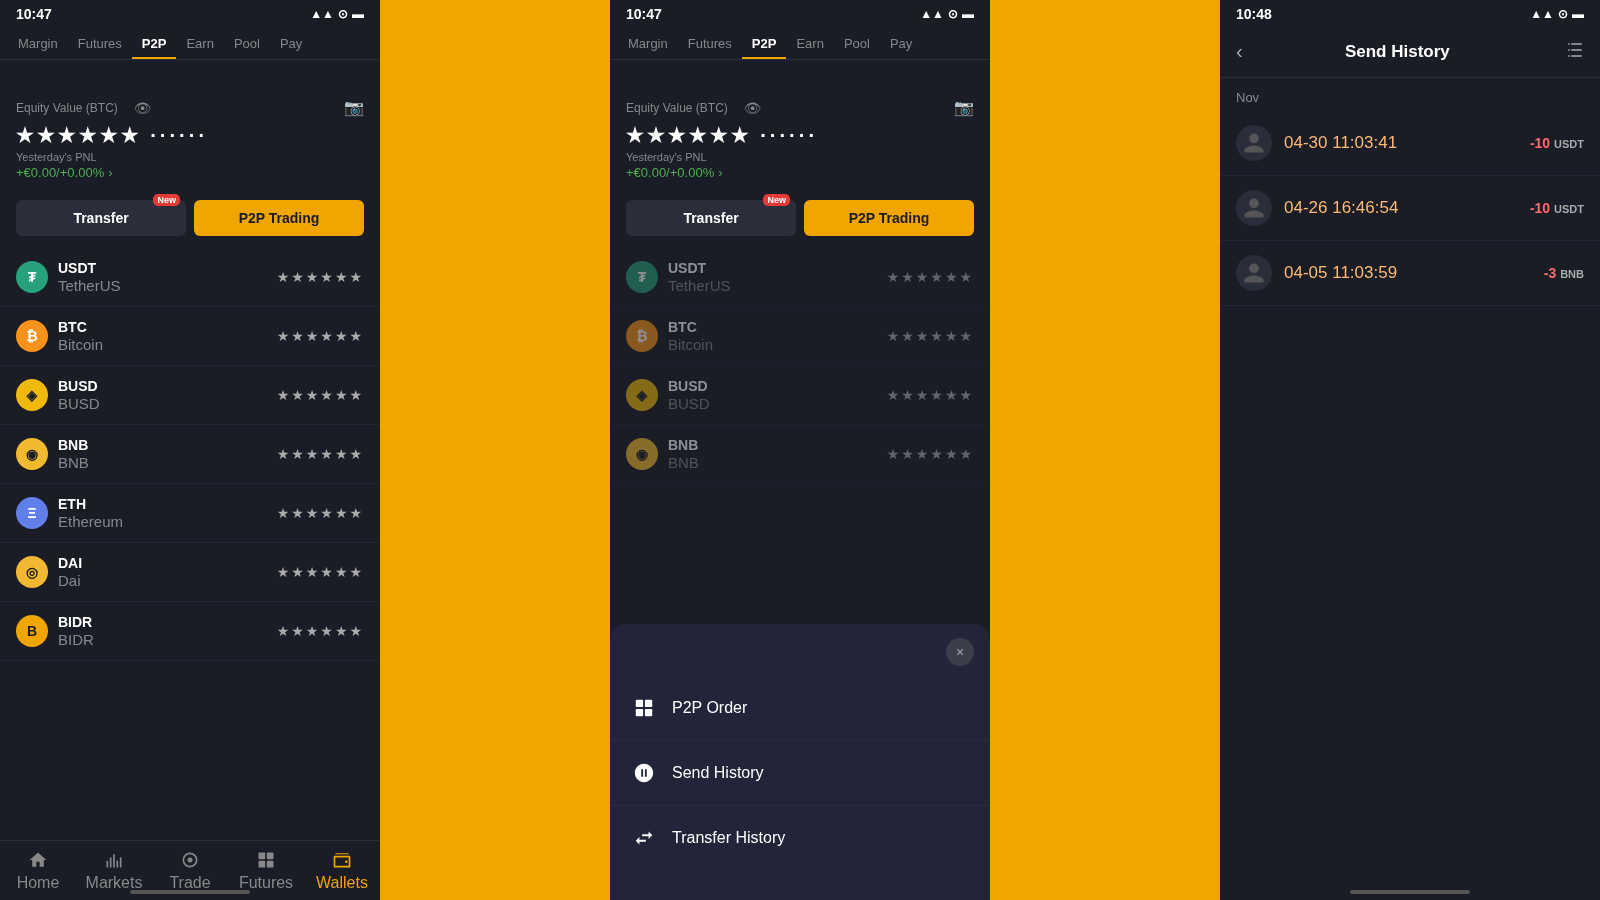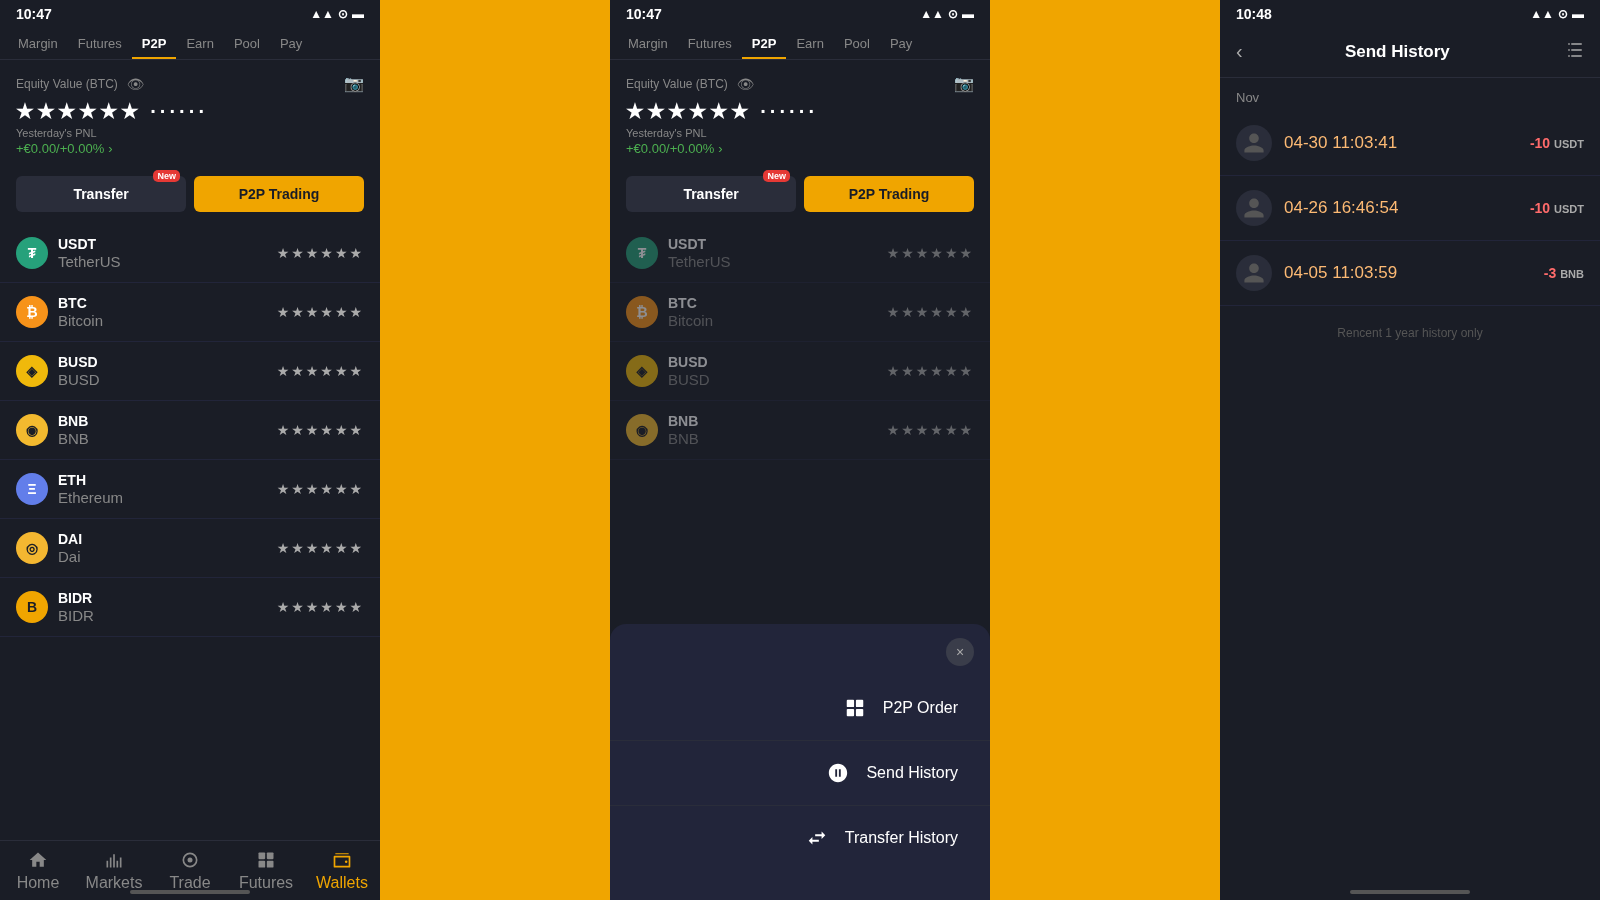--- a/index.html
+++ b/index.html
@@ -96,24 +96,25 @@
     }
 
     
     .equity-section {
       padding: 14px 16px 10px;
       background: #1a1d26;
     }
     .equity-label {
       display: flex;
       align-items: center;
-      gap: 9px;
+      gap: 16px;
       font-size: 12px;
       color: #888;
       margin-bottom: 6px;
+      margin-top: 24px;
     }
     .equity-value {
       font-size: 20px;
       font-weight: 700;
       letter-spacing: 3px;
       margin-bottom: 4px;
     }
     .pnl-label {
       font-size: 11px;
       color: #888;
@@ -263,24 +264,23 @@
       display: flex;
       align-items: center;
       justify-content: center;
       cursor: pointer;
       font-size: 14px;
       color: #aaa;
     }
     .menu-item {
       display: flex;
       align-items: center;
-      padding: 18px 32px;
+      padding: 18px 20px;
       border-bottom: 1px solid #2a2d3a;
       cursor: pointer;
-      justify-content: flex-end;
     }
     .menu-item:last-child { border-bottom: none; }
     .menu-icon {
       width: 28px;
       height: 28px;
       margin-right: 14px;
       display: flex;
       align-items: center;
       justify-content: center;
       color: #fff;
@@ -708,16 +708,15 @@
         </svg>
     </div>
     <div class="history-info">
       <div class="history-date">04-05 11:03:59</div>
     </div>
     <div class="history-amount negative">
       -3 <span style="font-size:11px; color:#aaa;">BNB</span>
     </div>
   </div>
 
-  <div class="history-footer">Rencent 1 year history only</div>
 
   <div class="home-indicator"></div>
 </div>
 
 </body></html>

